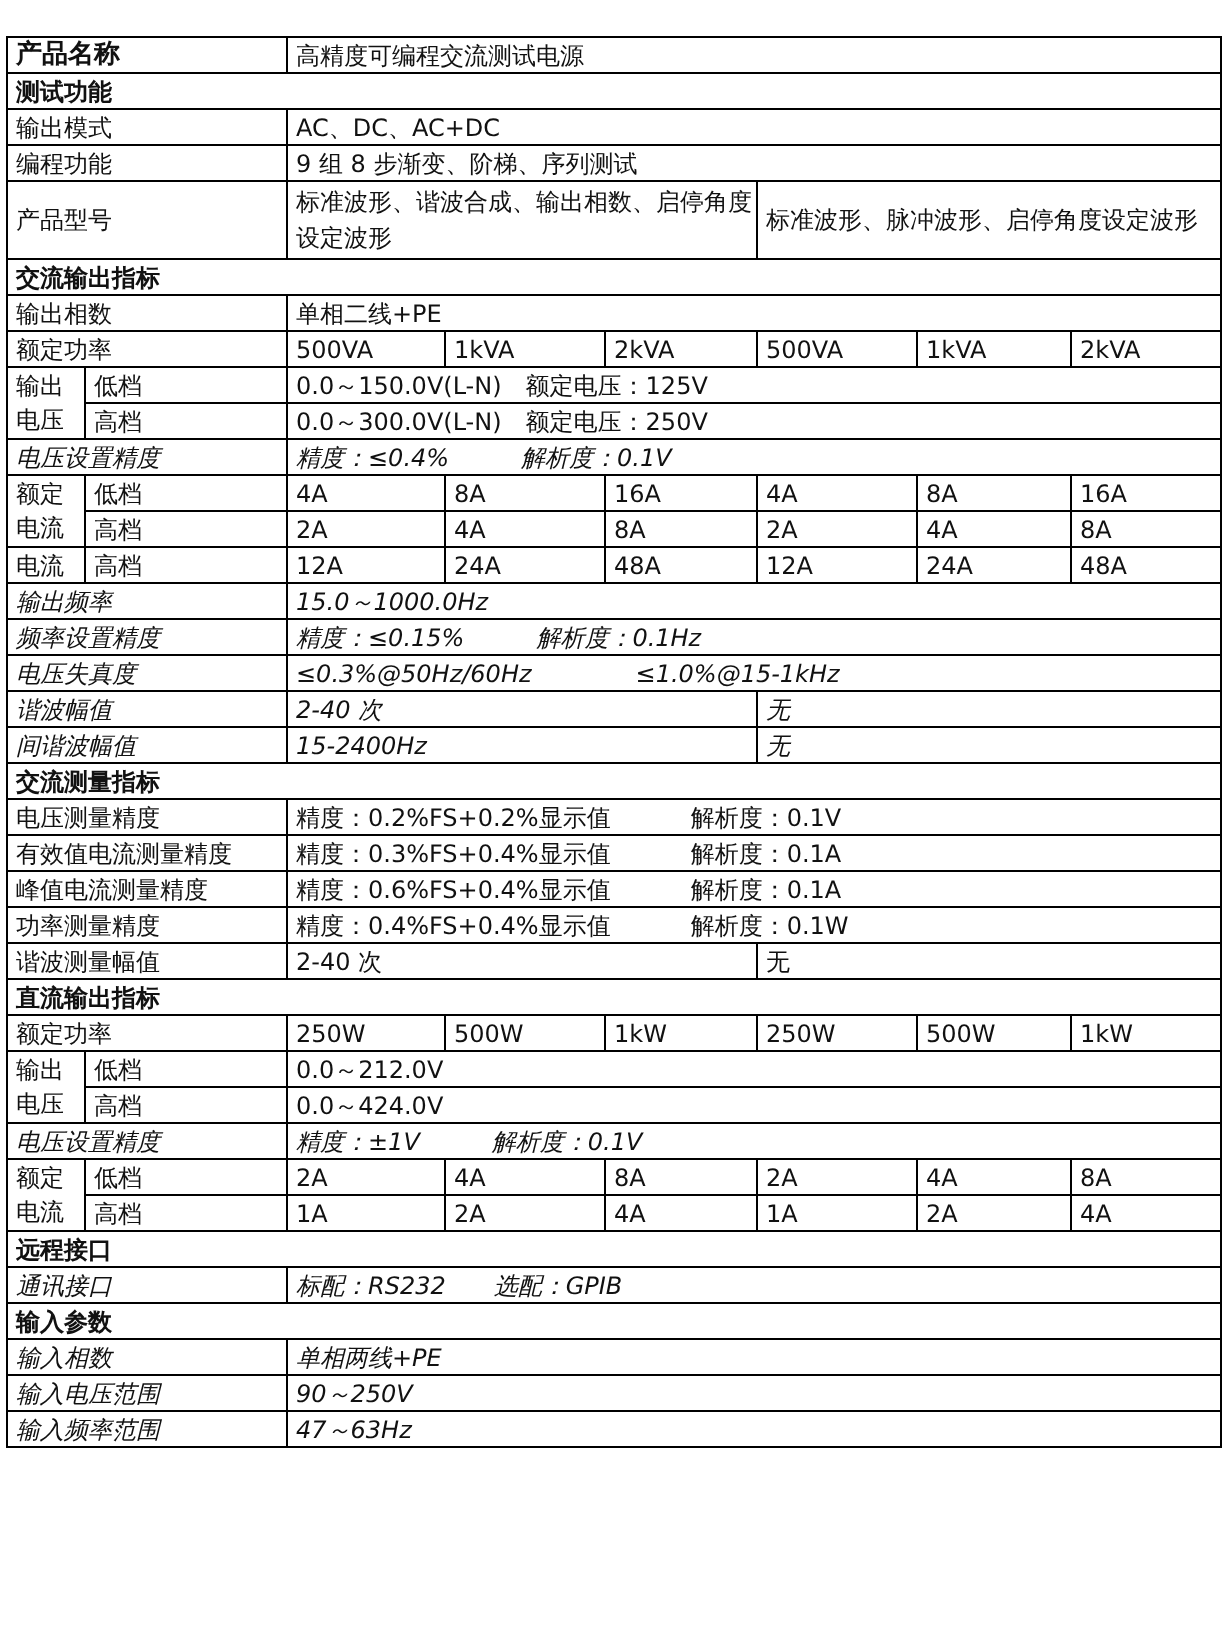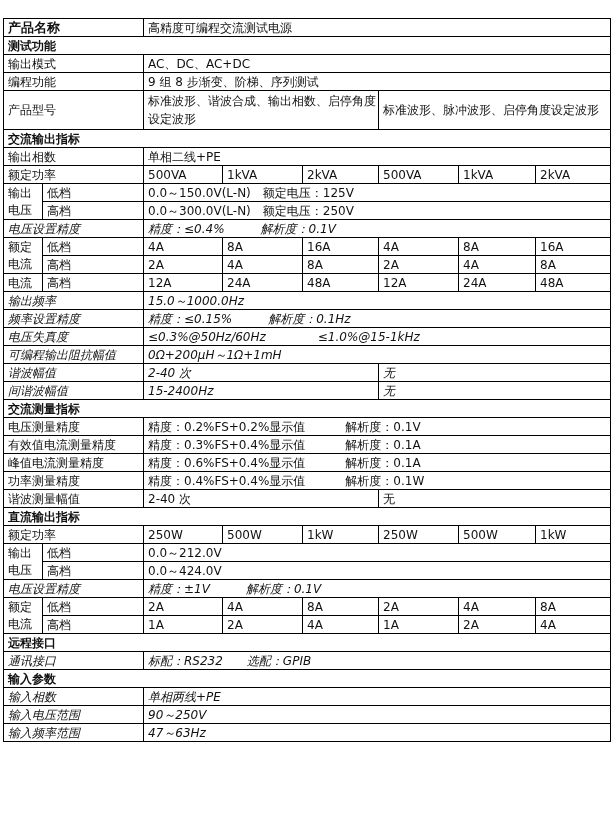--- a/index.html
+++ b/index.html
@@ -118,24 +118,20 @@
   </tr>
   <tr class="tall">
     <td colspan="2">频率设置精度</td>
     <td colspan="6"><span>精度：≤0.15%</span><span class="gap" style="width:36px"></span><span>解析度：0.1Hz</span></td>
   </tr>
   <tr class="tall">
     <td colspan="2">电压失真度</td>
     <td colspan="6"><span>≤0.3%@50Hz/60Hz</span><span class="gap2"></span><span>≤1.0%@15-1kHz</span></td>
   </tr>
   <tr class="tall">
-    <td colspan="2">可编程输出阻抗幅值</td>
-    <td colspan="6">0Ω+200μH～1Ω+1mH</td>
-  </tr>
-  <tr class="tall">
     <td colspan="2">谐波幅值</td>
     <td colspan="3">2-40 次</td>
     <td colspan="3">无</td>
   </tr>
   <tr class="tall">
     <td colspan="2">间谐波幅值</td>
     <td colspan="3">15-2400Hz</td>
     <td colspan="3">无</td>
   </tr>
 

